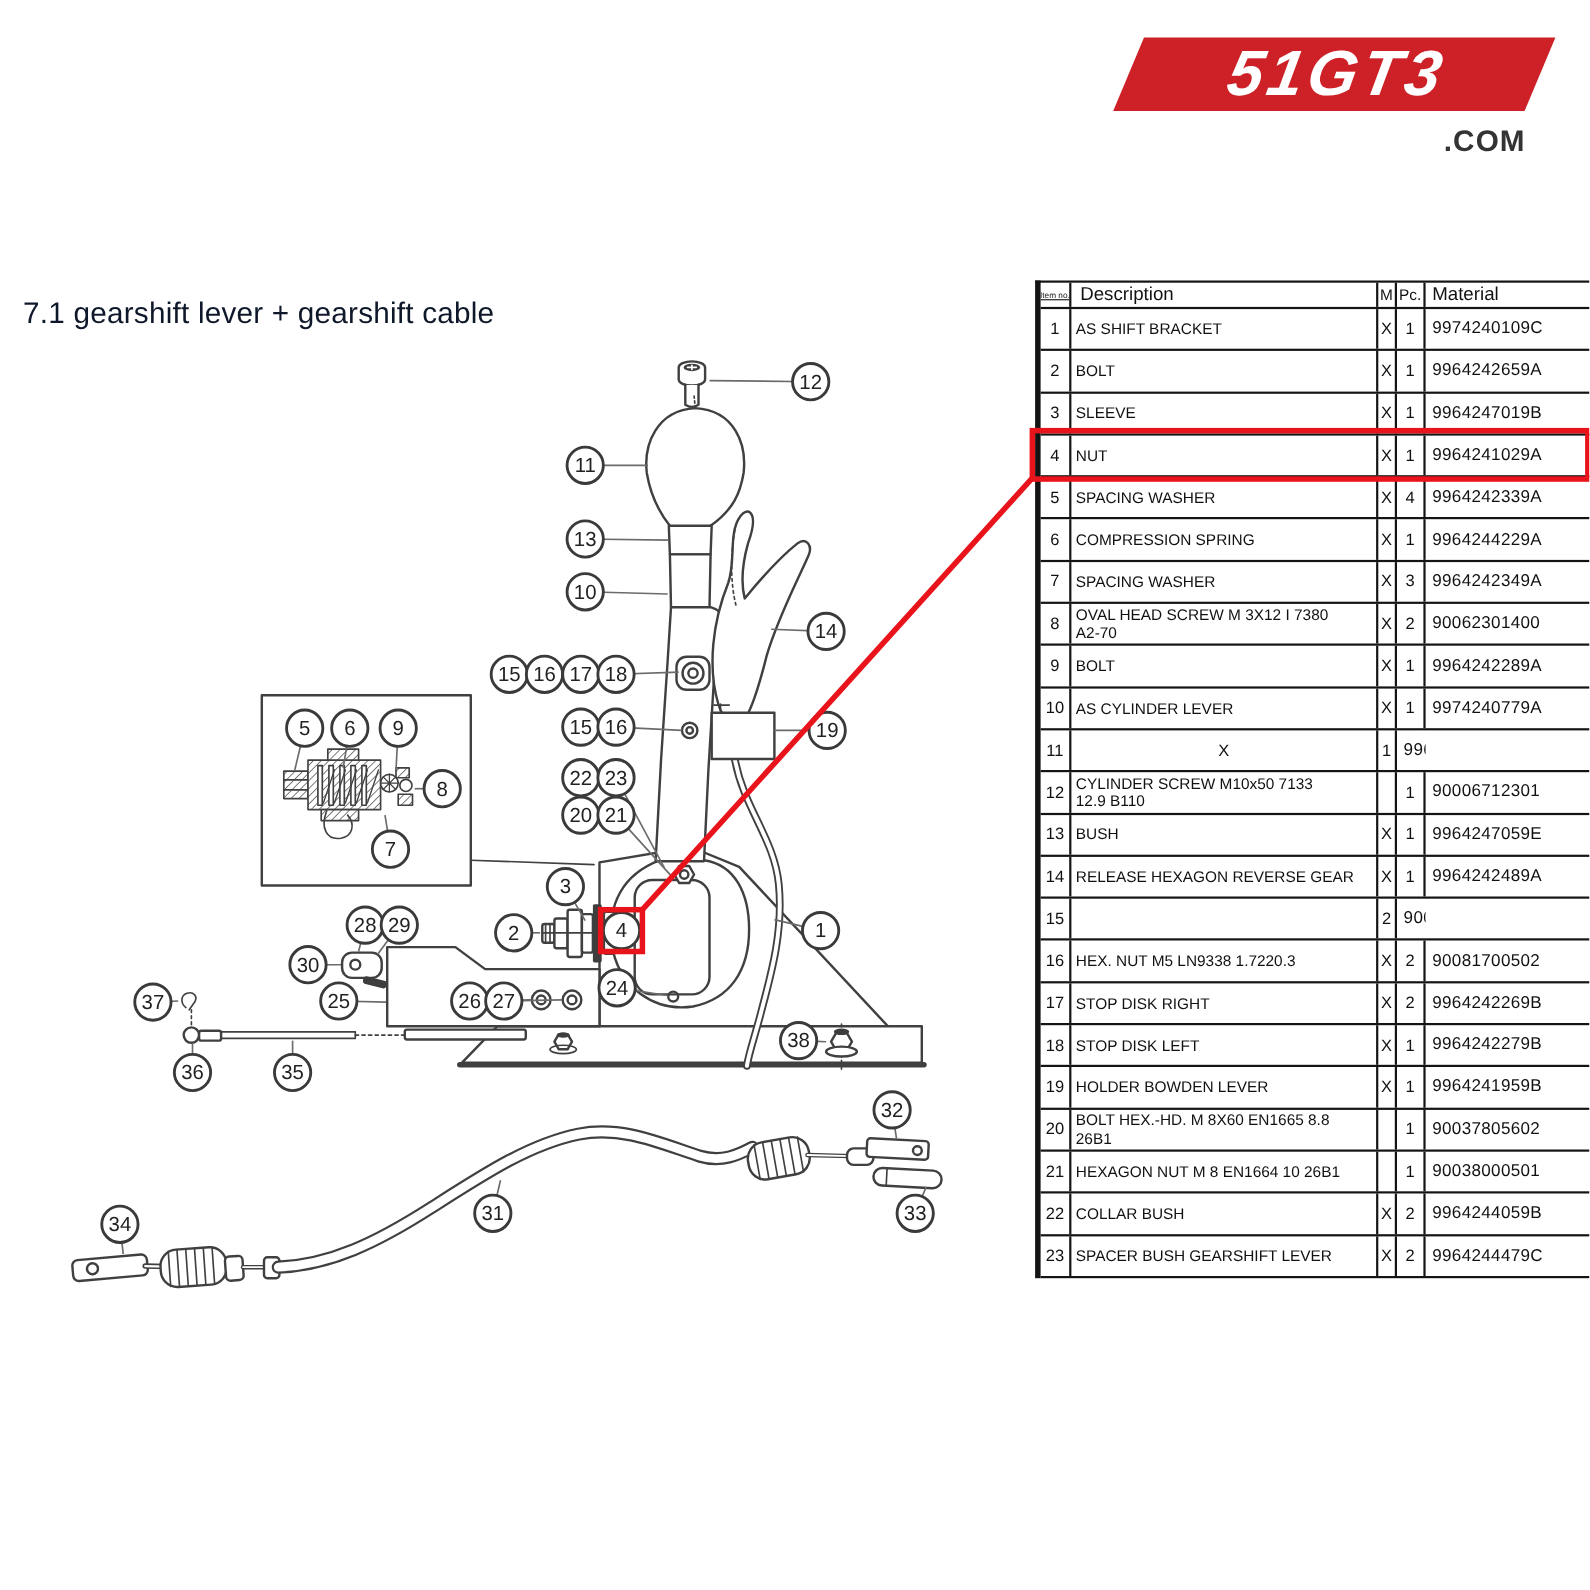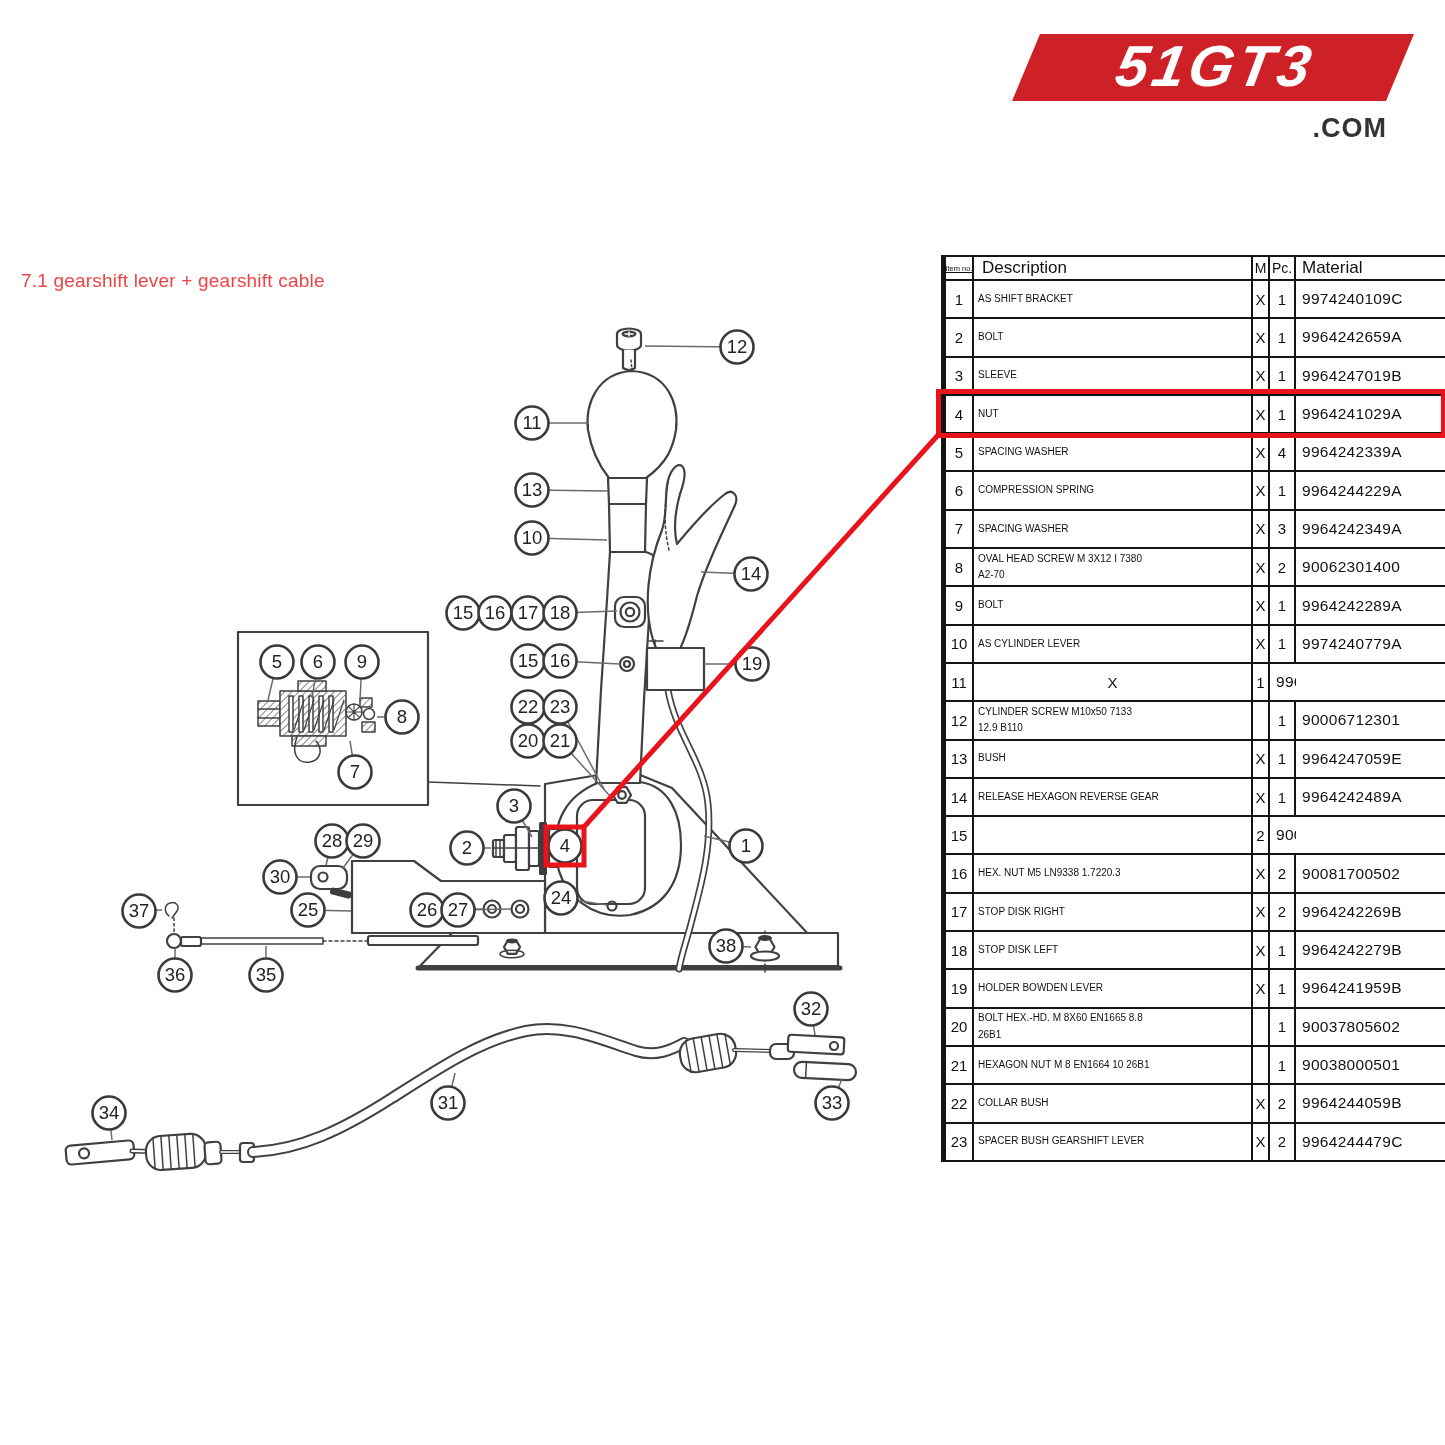--- a/index.html
+++ b/index.html
@@ -7,35 +7,35 @@
         font-family:"Liberation Sans", sans-serif;overflow:hidden;}
   #diagram-svg{position:absolute;left:0;top:0;z-index:1;}
   .art{stroke:#404040;fill:none;stroke-width:2.2;stroke-linecap:round;stroke-linejoin:round;}
   .thin{stroke-width:1.5;}
   .wfill{fill:#ffffff;}
   .dk{fill:#3d3d3d;stroke:none;}
   .tube-out{stroke:#404040;stroke-width:7;fill:none;}
   .tube-in{stroke:#ffffff;stroke-width:3.6;fill:none;}
   .sleeve-out{stroke:#404040;stroke-width:12;fill:none;}
   .sleeve-in{stroke:#ffffff;stroke-width:8;fill:none;}
-  .page-title{position:absolute;left:21px;top:270px;font-size:19px;color:#ef4444;
+  .page-title{position:absolute;left:21px;top:270px;font-size:27px;color:#0f172a;
               letter-spacing:.2px;z-index:2;}
   
   .ptable{position:absolute;left:941px;top:255px;width:503px;z-index:2;
           border-left:5px solid #141414;border-top:2px solid #141414;color:#111;}
   .prow{display:grid;grid-template-columns:28px 279px 17px 26px 1fr;
         border-bottom:2px solid #141414;box-sizing:border-box;}
   .prow>div{border-right:2px solid #141414;display:flex;align-items:center;box-sizing:border-box;
             overflow:hidden;}
   .prow>div:last-child{border-right:none;}
   .hrow{height:24px;}
   .brow{height:38.3px;}
   .c-item{justify-content:center;font-size:15px;}
   .h-item{justify-content:center;font-size:7.5px;white-space:nowrap;text-decoration:underline;}
-  .c-desc{padding:1px 0 1px 4px;font-size:10px;line-height:16.5px;white-space:pre-line;}
+  .c-desc{padding:1px 0 1px 4px;font-size:14px;line-height:16.5px;white-space:pre-line;}
   .h-desc{padding-left:8px;font-size:17px;}
   .c-m,.c-pc{justify-content:center;font-size:15px;}
   .h-m,.h-pc{justify-content:center;font-size:14px;}
   .c-mat{padding-left:6px;font-size:15.5px;letter-spacing:.3px;}
   .h-mat{padding-left:6px;font-size:17px;}
   .row-highlight{position:absolute;left:936px;top:389px;width:500px;height:39px;
                  border:5px solid #e8131b;z-index:3;background:transparent;}
 </style>
 </head>
 <body>

